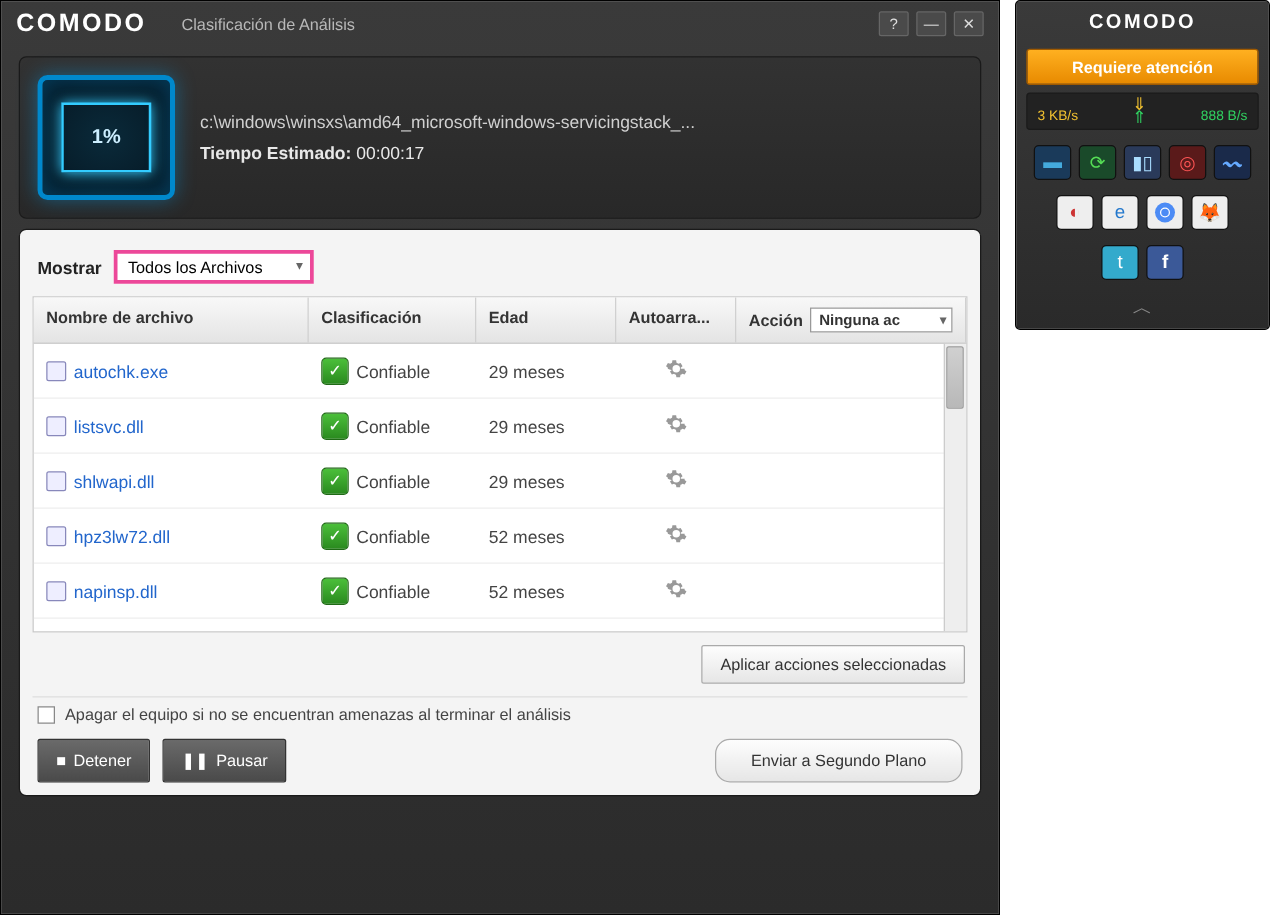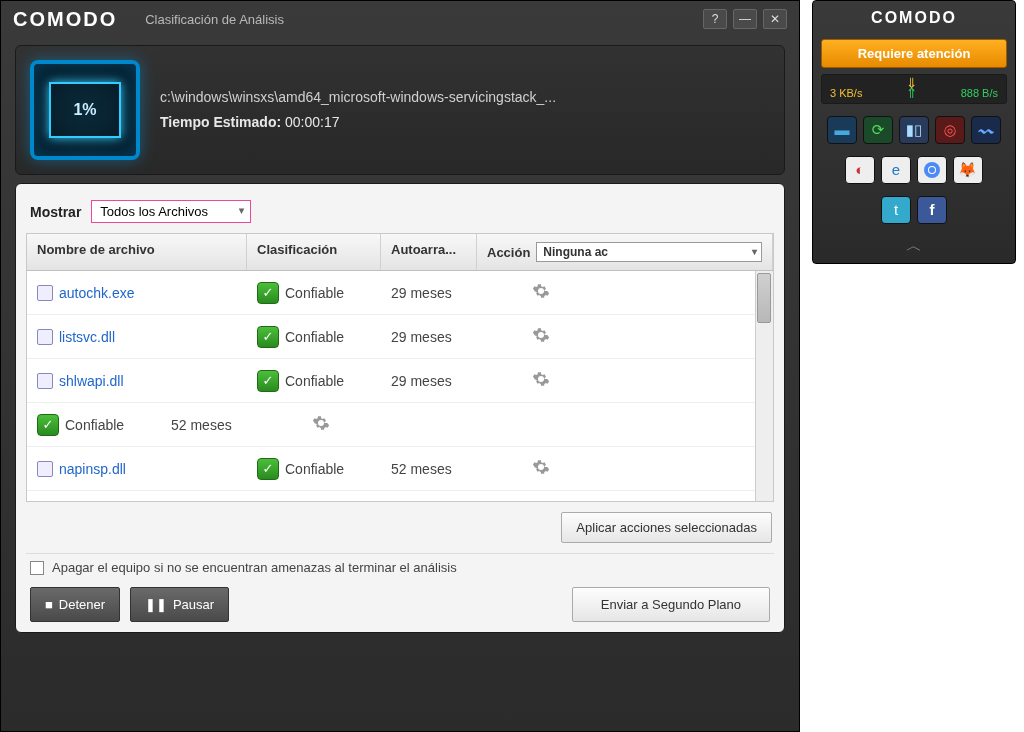--- a/index.html
+++ b/index.html
@@ -44,21 +44,21 @@
 .progress-text .path { color: #d0d0d0; }
 .progress-text .eta-label { font-weight: bold; }
 
 .content-panel {
   margin: 8px 14px; background: #f4f4f4; border: 1px solid #1a1a1a; border-radius: 6px;
   padding: 10px;
 }
 .filter-row { display: flex; align-items: center; gap: 10px; padding: 6px 4px 10px; }
 .filter-label { font-weight: bold; font-size: 14px; color: #222; }
 .dropdown {
-  background: #fff; border: 1px solid #ec4899; padding: 3px 20px 3px 8px; font-size: 13px;
+  background: #fff; border: 3px solid #ec4899; padding: 3px 20px 3px 8px; font-size: 13px;
   position: relative; cursor: pointer; min-width: 160px;
 }
 .dropdown::after { content: "▾"; position: absolute; right: 6px; top: 3px; color: #666; font-size: 11px; }
 
 .table { width: 100%; border: 1px solid #c8c8c8; background: #fff; }
 .thead { display: flex; background: linear-gradient(#f8f8f8, #e4e4e4); border-bottom: 1px solid #c0c0c0; }
 .th {
   padding: 8px 10px; font-size: 13px; font-weight: bold; color: #333;
   border-right: 1px solid #d0d0d0;
 }
@@ -170,20 +170,21 @@
       <span class="filter-label">Mostrar</span>
       <div class="dropdown">
         <span>Todos los Archivos</span>
       </div>
     </div>
 
     <div class="table">
       <div class="thead">
         <div class="th col-name">Nombre de archivo</div>
         <div class="th col-class">Clasificación</div>
+        <div class="th col-age">Edad</div>
         <div class="th col-auto">Autoarra...</div>
         <div class="th col-action" style="display:flex;align-items:center;">
           <span>Acción</span>
           <div class="action-dropdown">
             <span>Ninguna ac</span>
           </div>
         </div>
       </div>
       <div class="tbody-wrap">
         <div id="rows-container">
@@ -232,20 +233,24 @@
               </div>
               <div class="cell col-age">29 meses</div>
               <div class="cell col-auto">
                 <span style="color:#999"><svg class="gear" viewBox="0 0 24 24" fill="currentColor">
                     <path d="M12 8a4 4 0 100 8 4 4 0 000-8zm9 4a7 7 0 01-.1 1.2l2 1.6-2 3.4-2.4-.9a7 7 0 01-2 1.2l-.4 2.5h-4l-.4-2.5a7 7 0 01-2-1.2l-2.4.9-2-3.4 2-1.6A7 7 0 013 12c0-.4 0-.8.1-1.2l-2-1.6 2-3.4 2.4.9a7 7 0 012-1.2L7.9 3h4l.4 2.5a7 7 0 012 1.2l2.4-.9 2 3.4-2 1.6c.1.4.1.8.1 1.2z"></path>
                   </svg></span>
               </div>
               <div class="cell col-action"></div>
             </div>
             <div class="row">
+              <div class="cell col-name">
+                <span class="file-icon"></span>
+                <a class="file-link">hpz3lw72.dll</a>
+              </div>
               <div class="cell col-class">
                 <span class="trust-badge">✓</span>
                 <span>Confiable</span>
               </div>
               <div class="cell col-age">52 meses</div>
               <div class="cell col-auto">
                 <span style="color:#999"><svg class="gear" viewBox="0 0 24 24" fill="currentColor">
                     <path d="M12 8a4 4 0 100 8 4 4 0 000-8zm9 4a7 7 0 01-.1 1.2l2 1.6-2 3.4-2.4-.9a7 7 0 01-2 1.2l-.4 2.5h-4l-.4-2.5a7 7 0 01-2-1.2l-2.4.9-2-3.4 2-1.6A7 7 0 013 12c0-.4 0-.8.1-1.2l-2-1.6 2-3.4 2.4.9a7 7 0 012-1.2L7.9 3h4l.4 2.5a7 7 0 012 1.2l2.4-.9 2 3.4-2 1.6c.1.4.1.8.1 1.2z"></path>
                   </svg></span>
               </div>
@@ -287,21 +292,21 @@
     <div class="bottom-buttons">
       <button class="btn-dark">
         <span>■</span>
         <span>Detener</span>
       </button>
       <button class="btn-dark">
         <span>❚❚</span>
         <span>Pausar</span>
       </button>
       <div class="spacer"></div>
-      <button class="btn-light" style="padding:9px 28px;">Enviar a Segundo Plano</button>
+      <button class="btn-light" style="padding:9px 28px;border-radius:12px;">Enviar a Segundo Plano</button>
     </div>
   </div>
 </div>
 
 <div class="widget">
   <div class="widget-header">
     <div class="widget-logo">COMODO</div>
   </div>
   <div class="alert-bar">Requiere atención</div>
   <div class="net-row">

